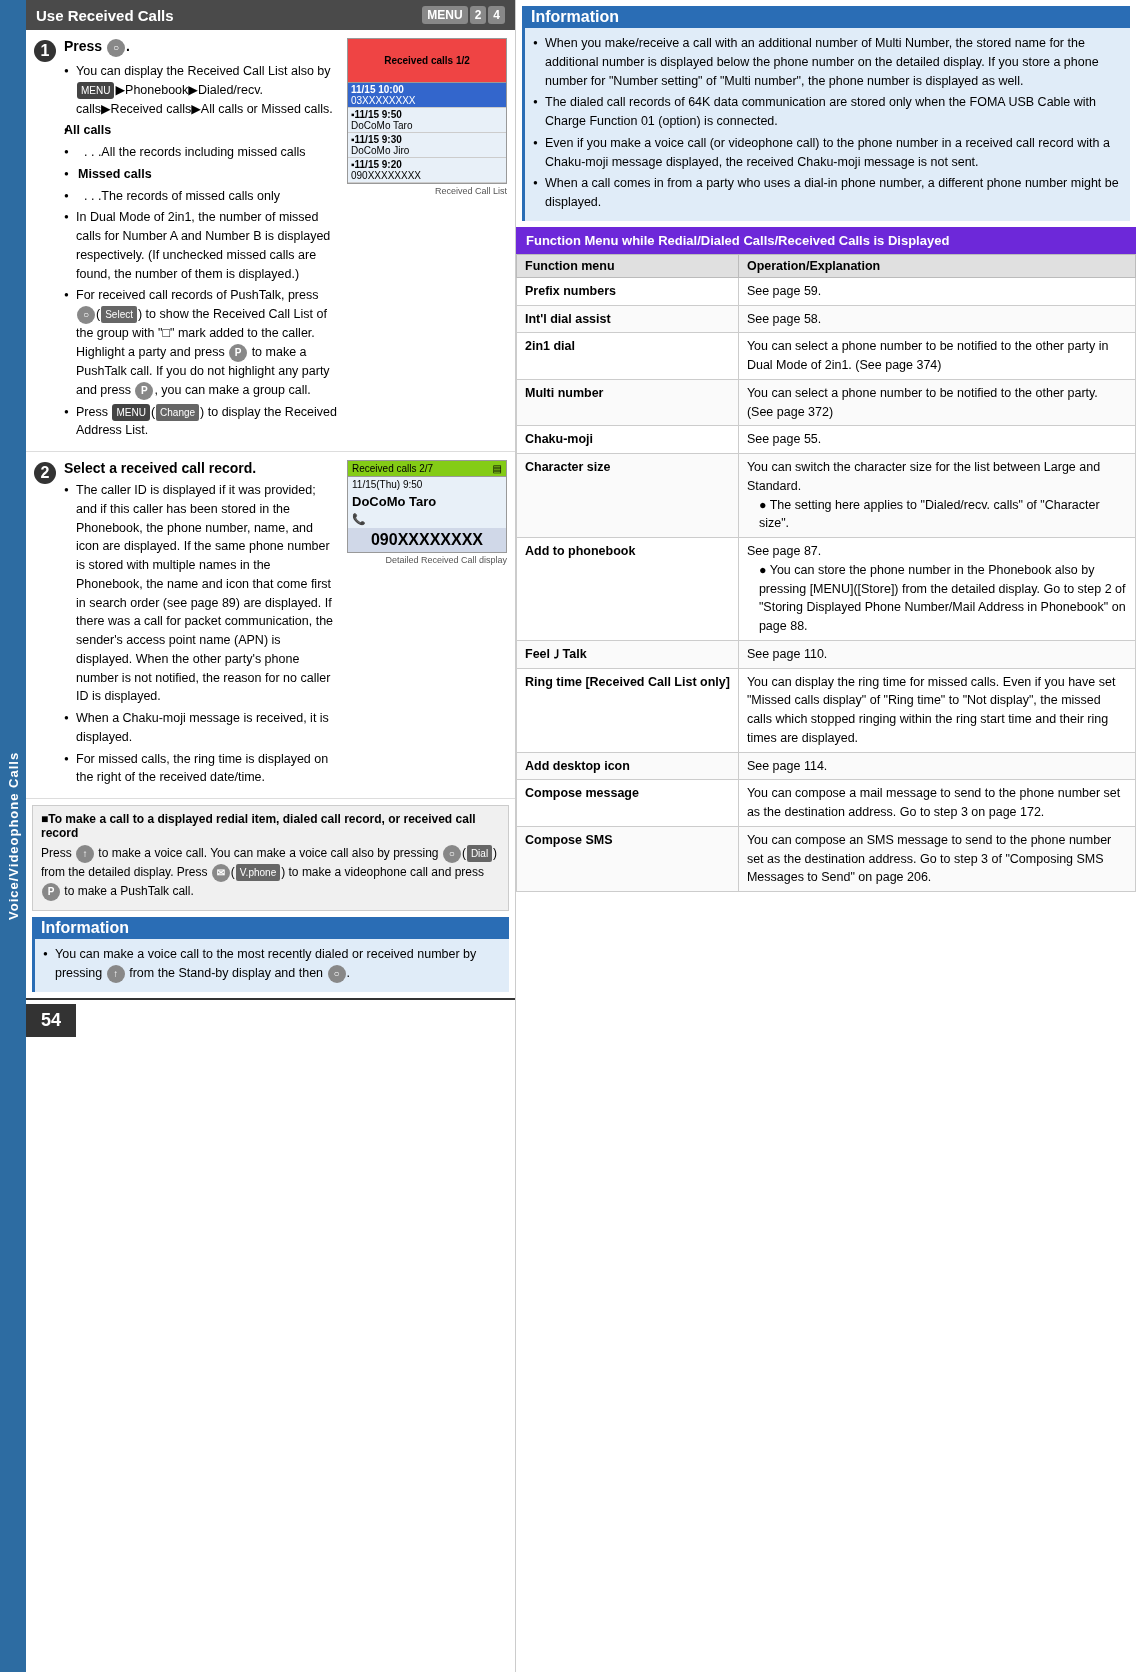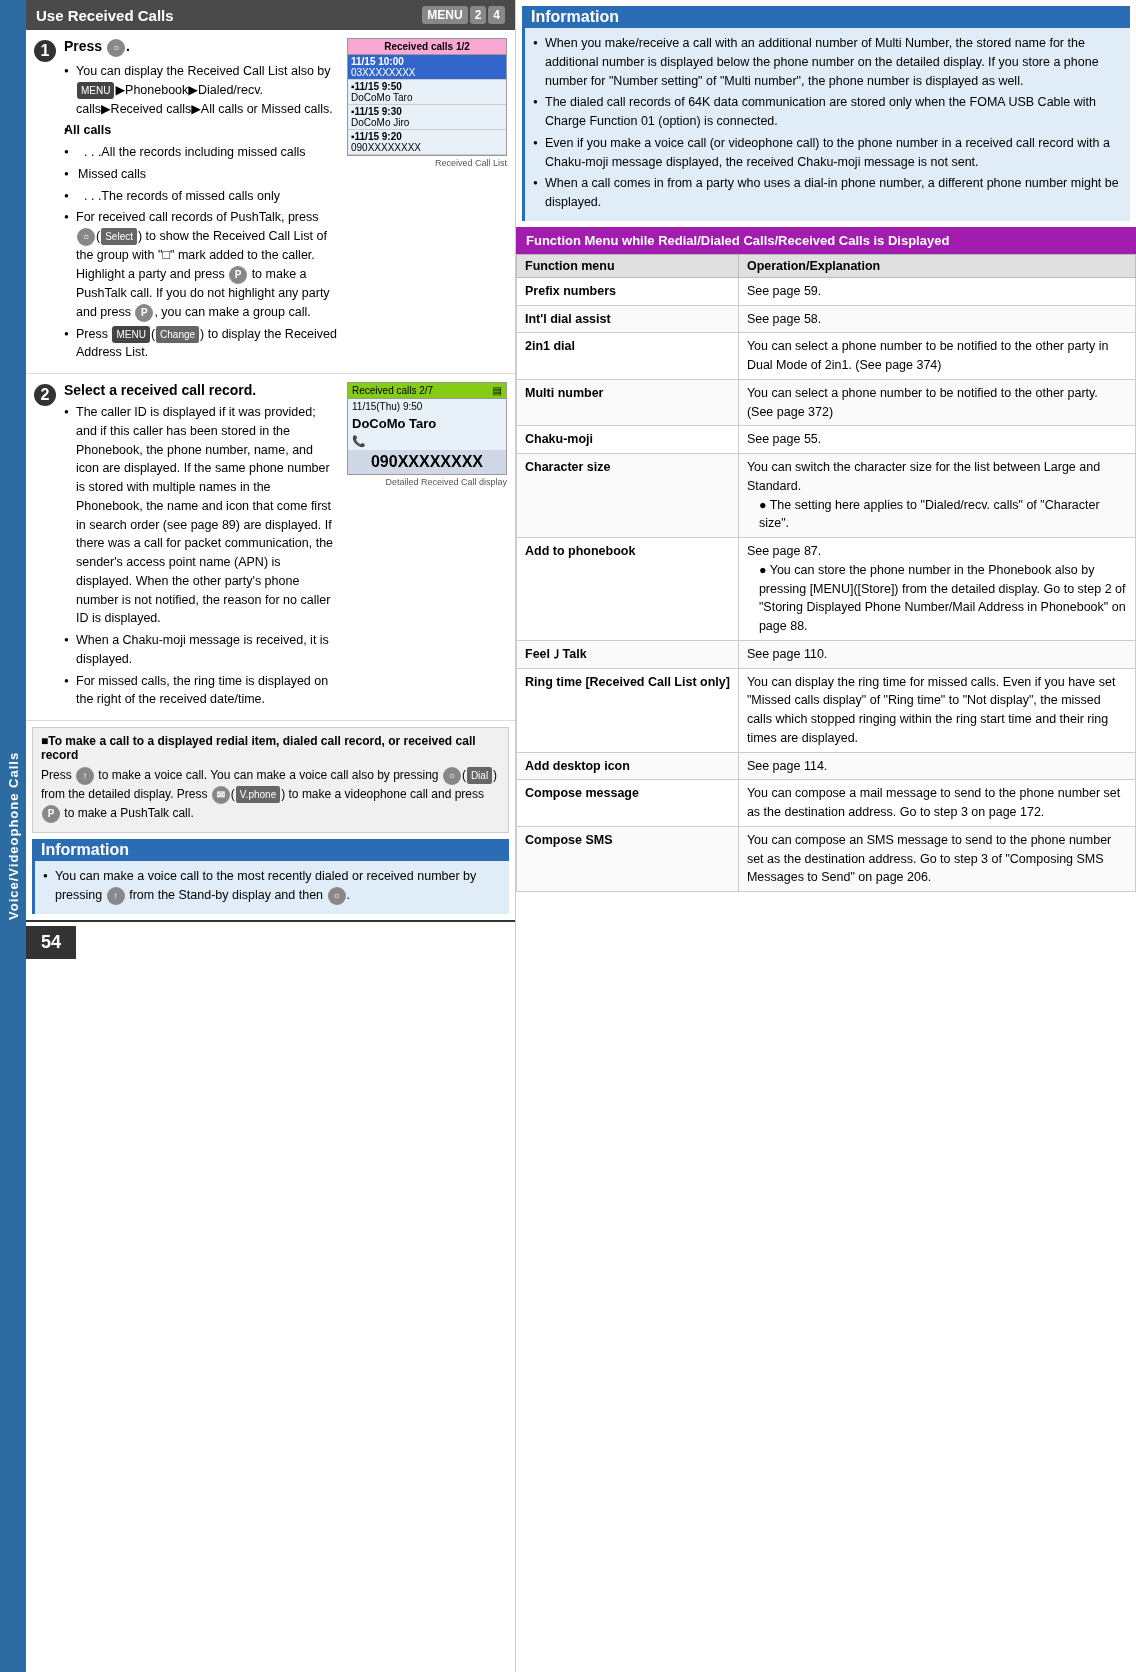--- a/index.html
+++ b/index.html
@@ -130,24 +130,24 @@
     .step-text { flex: 1; }
     
     .phone-screen {
       width: 160px;
       border: 1px solid #999;
       background: #e8f0f8;
       font-size: 11px;
       flex-shrink: 0;
     }
     .phone-screen-title {
-      background: #f9a8d4;
+      background: #ef4444;
       text-align: center;
       font-size: 10px;
-      padding: 2px;
+      padding: 16px;
       border-bottom: 1px solid #999;
       font-weight: bold;
     }
     .phone-screen-row {
       display: flex;
       align-items: center;
       padding: 1px 3px;
       border-bottom: 1px solid #ccc;
       font-size: 10px;
     }
@@ -204,21 +204,21 @@
     .blue-info-title {
       background: #2a6db5;
       color: white;
       font-weight: bold;
       font-size: 16px;
       padding: 2px 6px;
       margin: -6px -8px 6px -8px;
     }
     
     .function-menu-header {
-      background: #a21caf;
+      background: #6d28d9;
       color: white;
       font-weight: bold;
       font-size: 13px;
       padding: 6px 10px;
       margin: 0;
     }
     .function-table {
       width: 100%;
       border-collapse: collapse;
       font-size: 12.5px;
@@ -316,22 +316,23 @@
             <div class="step-with-image">
               <div class="step-text">
                 <div class="step-title">
                   <span>Press</span>
                   <span class="key-btn">○</span>.
                 </div>
                 <ul class="bullet-list">
                   <li>You can display the Received Call List also by <span class="menu-key">MENU</span>▶Phonebook▶Dialed/recv. calls▶Received calls▶All calls or Missed calls.</li>
                   <li style="list-style:none; padding-left:0; font-weight:bold;">All calls</li>
                   <li style="padding-left:20px;">. . .All the records including missed calls</li>
-                  <li style="list-style:none; padding-left:14px; font-weight:normal;">Missed calls</li>
+                  <li style="list-style:none; padding-left:14px; font-weight:bold;">Missed calls</li>
                   <li style="padding-left:20px;">. . .The records of missed calls only</li>
+                  <li>In Dual Mode of 2in1, the number of missed calls for Number A and Number B is displayed respectively. (If unchecked missed calls are found, the number of them is displayed.)</li>
                   <li>For received call records of PushTalk, press <span class="key-btn">○</span>(<span class="soft-btn">Select</span>) to show the Received Call List of the group with "□" mark added to the caller. Highlight a party and press <span class="key-btn">P</span> to make a PushTalk call. If you do not highlight any party and press <span class="key-btn">P</span>, you can make a group call.</li>
                   <li>Press <span class="menu-key">MENU</span>(<span class="soft-btn">Change</span>) to display the Received Address List.</li>
                 </ul>
               </div>
 
               <div>
                 <div class="phone-screen">
                   <div class="phone-screen-title">Received calls  1/2</div>
                   <div class="phone-screen-row selected">
                     <div>

